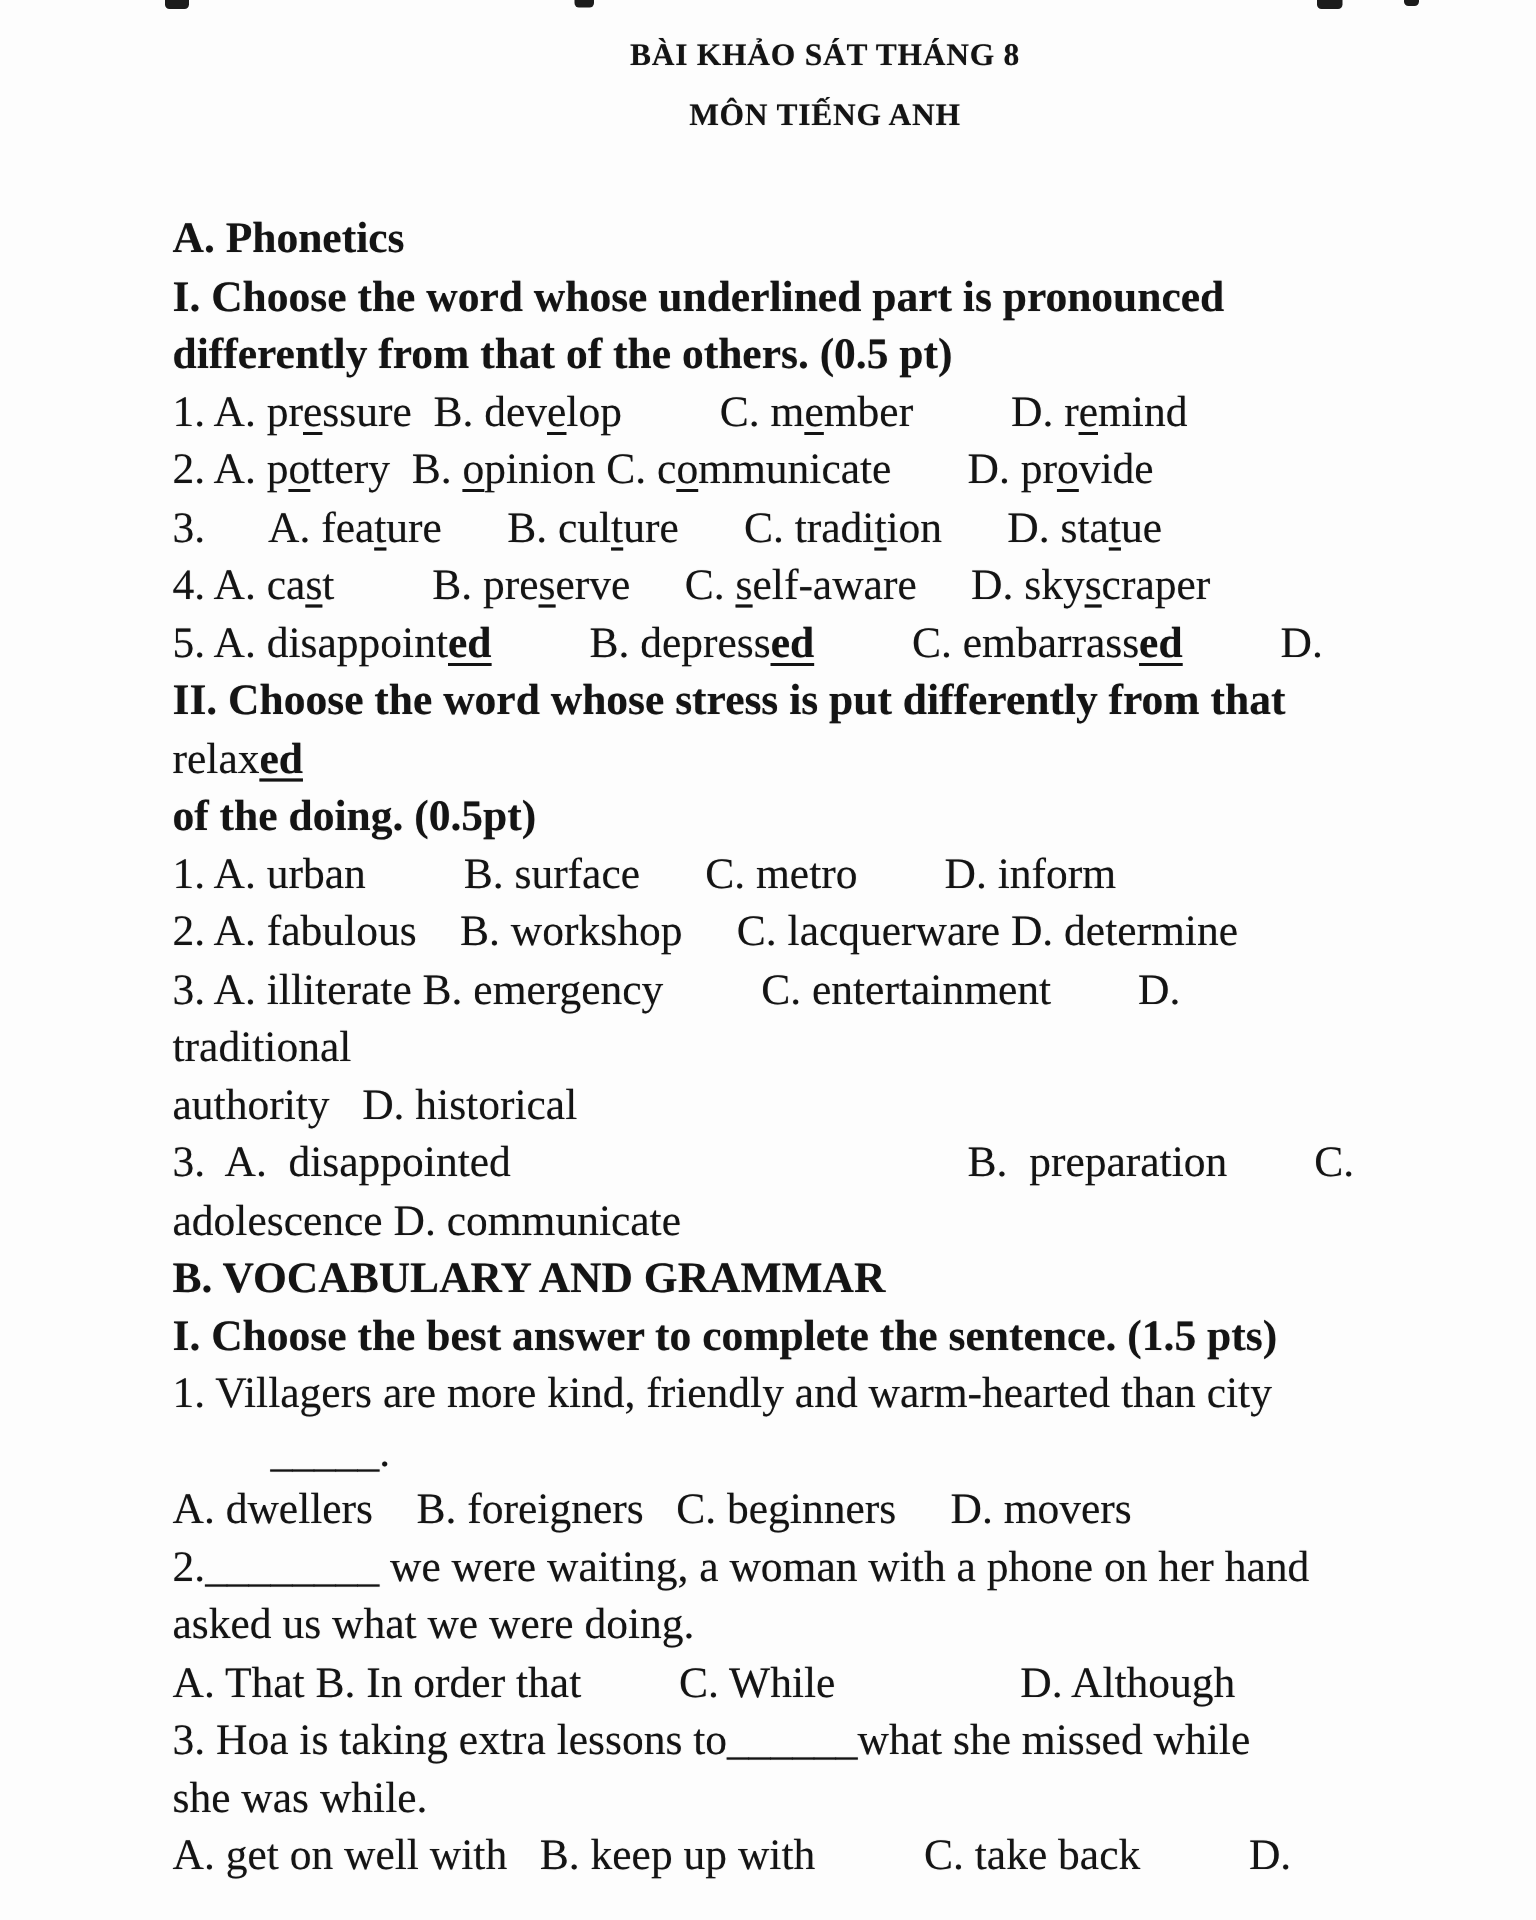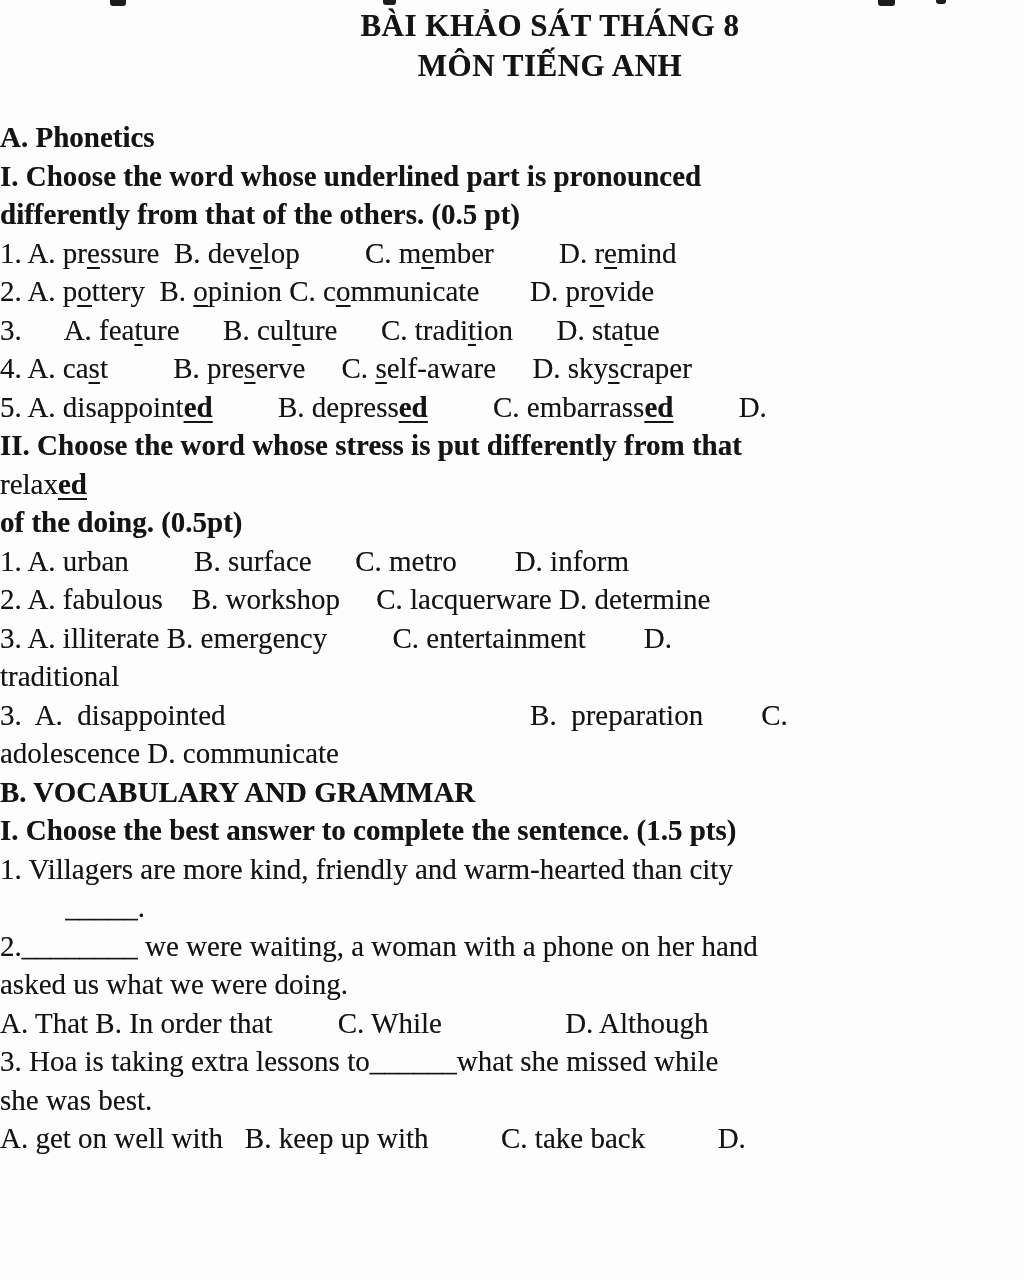--- a/index.html
+++ b/index.html
@@ -20,31 +20,32 @@
   .artifact {
     position: absolute;
     background: #1c1c1c;
     border-radius: 0 0 3px 3px;
   }
   .a1 { left: 110px; top: 0; width: 16px; height: 6px; }
   .a2 { left: 383px; top: 0; width: 13px; height: 5px; }
   .a3 { left: 878px; top: 0; width: 17px; height: 6px; }
   .a4 { left: 936px; top: 0; width: 10px; height: 4px; }
   .title-block {
-    margin-top: 6px;
+    margin-top: 16px;
     padding-left: 115px;
     padding-right: 39px;
     text-align: center;
     font-weight: bold;
-    font-size: 31px;
+    font-size: 21px;
     line-height: 40px;
     letter-spacing: 0.5px;
   }
   .body-block {
-    margin-top: 32px;
+    margin-top: 44px;
+    padding-left: 115px;
     font-size: 29px;
     line-height: 38.5px;
   }
   .line {
     white-space: pre;
     height: 38.5px;
   }
   .line.bold { font-weight: bold; }
   .b { font-weight: bold; }
   .u {
@@ -76,26 +77,28 @@
       <div class="line">3.      A. fea<span class="u">t</span>ure      B. cul<span class="u">t</span>ure      C. tradi<span class="u">t</span>ion      D. sta<span class="u">t</span>ue</div>
       <div class="line">4. A. ca<span class="u">s</span>t         B. pre<span class="u">s</span>erve     C. <span class="u">s</span>elf-aware     D. sky<span class="u">s</span>craper</div>
       <div class="line">5. A. disappoint<span class="b u">ed</span>         B. depress<span class="b u">ed</span>         C. embarrass<span class="b u">ed</span>         D.</div>
       <div class="line bold">II. Choose the word whose stress is put differently from that</div>
       <div class="line">relax<span class="b u">ed</span></div>
       <div class="line bold">of the doing. (0.5pt)</div>
       <div class="line">1. A. urban         B. surface      C. metro        D. inform</div>
       <div class="line">2. A. fabulous    B. workshop     C. lacquerware D. determine</div>
       <div class="line">3. A. illiterate B. emergency         C. entertainment        D.</div>
       <div class="line">traditional</div>
+      <div class="line">authority   D. historical</div>
       <div class="line">3.  A.  disappointed                                          B.  preparation        C.</div>
       <div class="line">adolescence D. communicate</div>
       <div class="line bold">B. VOCABULARY AND GRAMMAR</div>
       <div class="line bold">I. Choose the best answer to complete the sentence. (1.5 pts)</div>
       <div class="line">1. Villagers are more kind, friendly and warm-hearted than city</div>
       <div class="line">         _____.</div>
+      <div class="line">A. dwellers    B. foreigners   C. beginners     D. movers</div>
       <div class="line">2.________ we were waiting, a woman with a phone on her hand</div>
       <div class="line">asked us what we were doing.</div>
       <div class="line">A. That B. In order that         C. While                 D. Although</div>
       <div class="line">3. Hoa is taking extra lessons to______what she missed while</div>
-      <div class="line">she was best.</div>
+      <div class="line">she was while.</div>
       <div class="line">A. get on well with   B. keep up with          C. take back          D.</div>
     </div>
 </div>
 
 </body></html>

